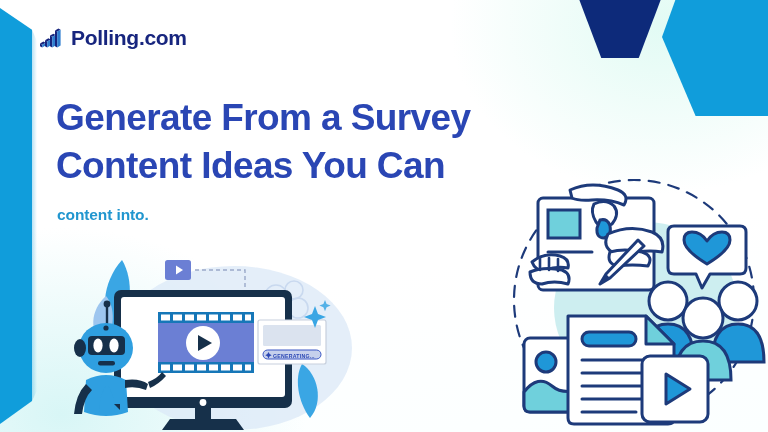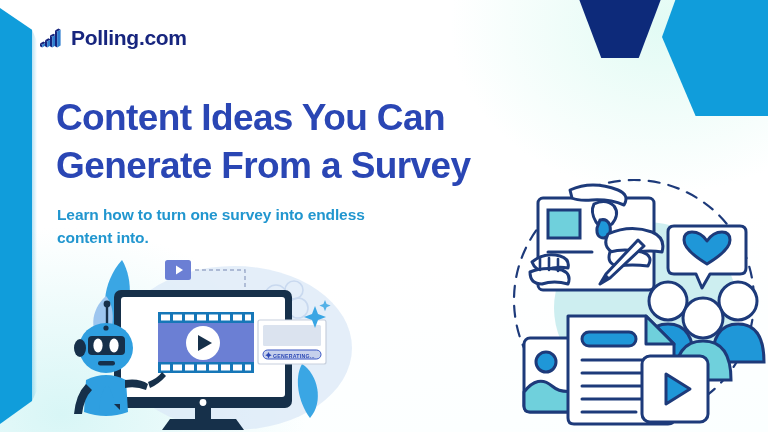--- a/index.html
+++ b/index.html
@@ -149,26 +149,25 @@
         <path d="M14.2 12.8 L17.6 10.9 L17.6 21.5 L14.2 23.4 Z" fill="#2f7fd0"></path>
         <path d="M17.0 6.4 L20.4 4.5 L22.6 5.7 L19.2 7.6 Z" fill="#17257e"></path>
         <path d="M17.0 6.4 L19.2 7.6 L19.2 23.4 L17.0 22.2 Z" fill="#17257e"></path>
         <path d="M19.2 7.6 L22.6 5.7 L22.6 21.5 L19.2 23.4 Z" fill="#2f7fd0"></path>
       </g>
     </svg>
     <span class="logo-text">Polling.com</span>
   </div>
 
   <div class="headline">
+    <div>Generate From a Survey</div>
     <div>Content Ideas You Can</div>
-    <div>Generate From a Survey</div>
   </div>
 
   <div class="subhead">
-    <div>Learn how to turn one survey into endless</div>
     <div>content into.</div>
   </div>
 
   <div class="art-left">
     <svg viewBox="0 0 300 180" width="300" height="180">
 
       <ellipse cx="172" cy="96" rx="118" ry="82" fill="#dbe8f7" opacity="0.75"></ellipse>
       <path d="M60 8 C40 30 36 66 56 86 C70 58 72 28 60 8 Z" fill="#3aa6e4"></path>
       <path d="M44 44 C28 58 26 82 44 94 C52 76 54 56 44 44 Z" fill="#9dc6ef"></path>
       <path d="M240 112 C256 122 262 150 248 166 C236 150 232 126 240 112 Z" fill="#3aa6e4"></path>

